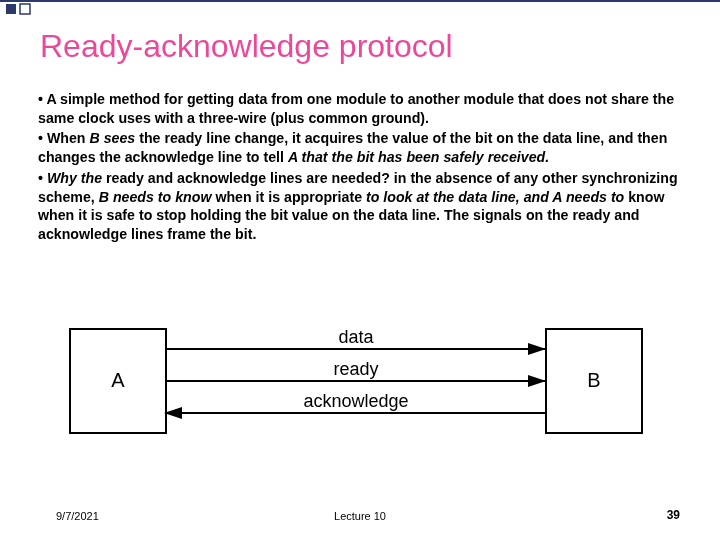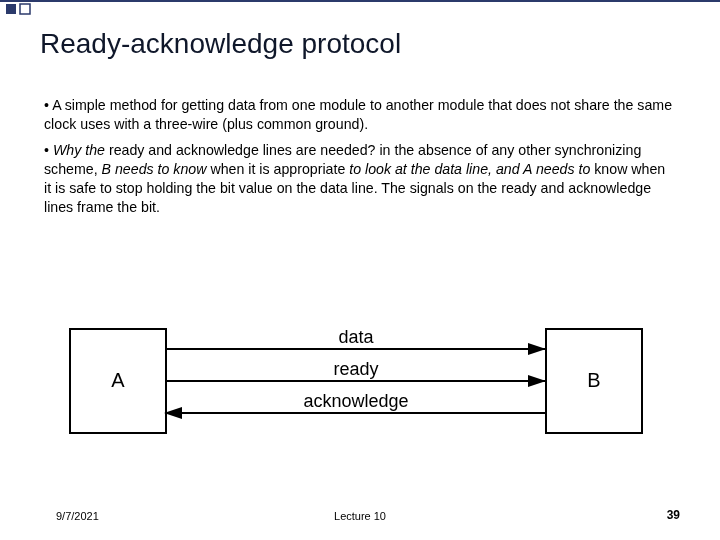--- a/index.html
+++ b/index.html
@@ -14,34 +14,34 @@
   .header-deco {
     position: absolute;
     top: 0; left: 0;
     width: 720px;
     height: 18px;
   }
   .title {
     position: absolute;
     top: 28px;
     left: 40px;
-    font-size: 28px;
+    font-size: 32px;
     font-weight: 400;
-    color: #0f172a;
+    color: #ec4899;
   }
   .body-text {
     position: absolute;
     top: 88px;
     left: 36px;
     right: 36px;
     font-size: 14.2px;
     line-height: 1.32;
     color: #000;
   }
-  .body-text p { margin: 8px; }
+  .body-text p { margin: 2px; font-weight: bold; }
   .italic { font-style: italic; }
   .diagram-wrap {
     position: absolute;
     top: 307px;
     left: 68px;
     width: 576px;
     height: 136px;
   }
   .footer {
     position: absolute;
@@ -63,20 +63,23 @@
   <rect x="0" y="0" width="720" height="2" fill="#2b3a6b"></rect>
   <rect x="6" y="4" width="10" height="10" fill="#2b3a6b"></rect>
   <rect x="20" y="4" width="10" height="10" fill="none" stroke="#2b3a6b" stroke-width="1.5"></rect>
 </svg>
 
 <h1 class="title">Ready-acknowledge protocol</h1>
 
 <div class="body-text">
   <p>
     <span>•  A simple method for getting data from one module to another module that does not share the same clock uses with a three-wire (plus common ground).</span>
+  </p>
+  <p>
+    <span>•  When </span><span class="italic">B sees</span><span> the ready line change, it acquires the value of the bit on the data line, and then changes the acknowledge line to tell </span><span class="italic">A that the bit has been safely received.</span>
   </p>
   <p>
     <span>• </span><span class="italic">Why the</span><span> ready and acknowledge lines are needed? in the absence of any other synchronizing scheme, </span><span class="italic">B needs to know</span><span> when it is appropriate </span><span class="italic">to look at the data line, and A needs to</span><span> know when it is safe to stop holding the bit value on the data line. The signals on the ready and acknowledge lines frame the bit.</span>
   </p>
 </div>
 
 <svg class="diagram-wrap" viewBox="0 0 576 136">
 
   <rect x="2" y="22" width="96" height="104" fill="#fff" stroke="#000" stroke-width="2"></rect>
   <text x="50" y="80" text-anchor="middle" font-size="20" font-family="Arial">A</text>

